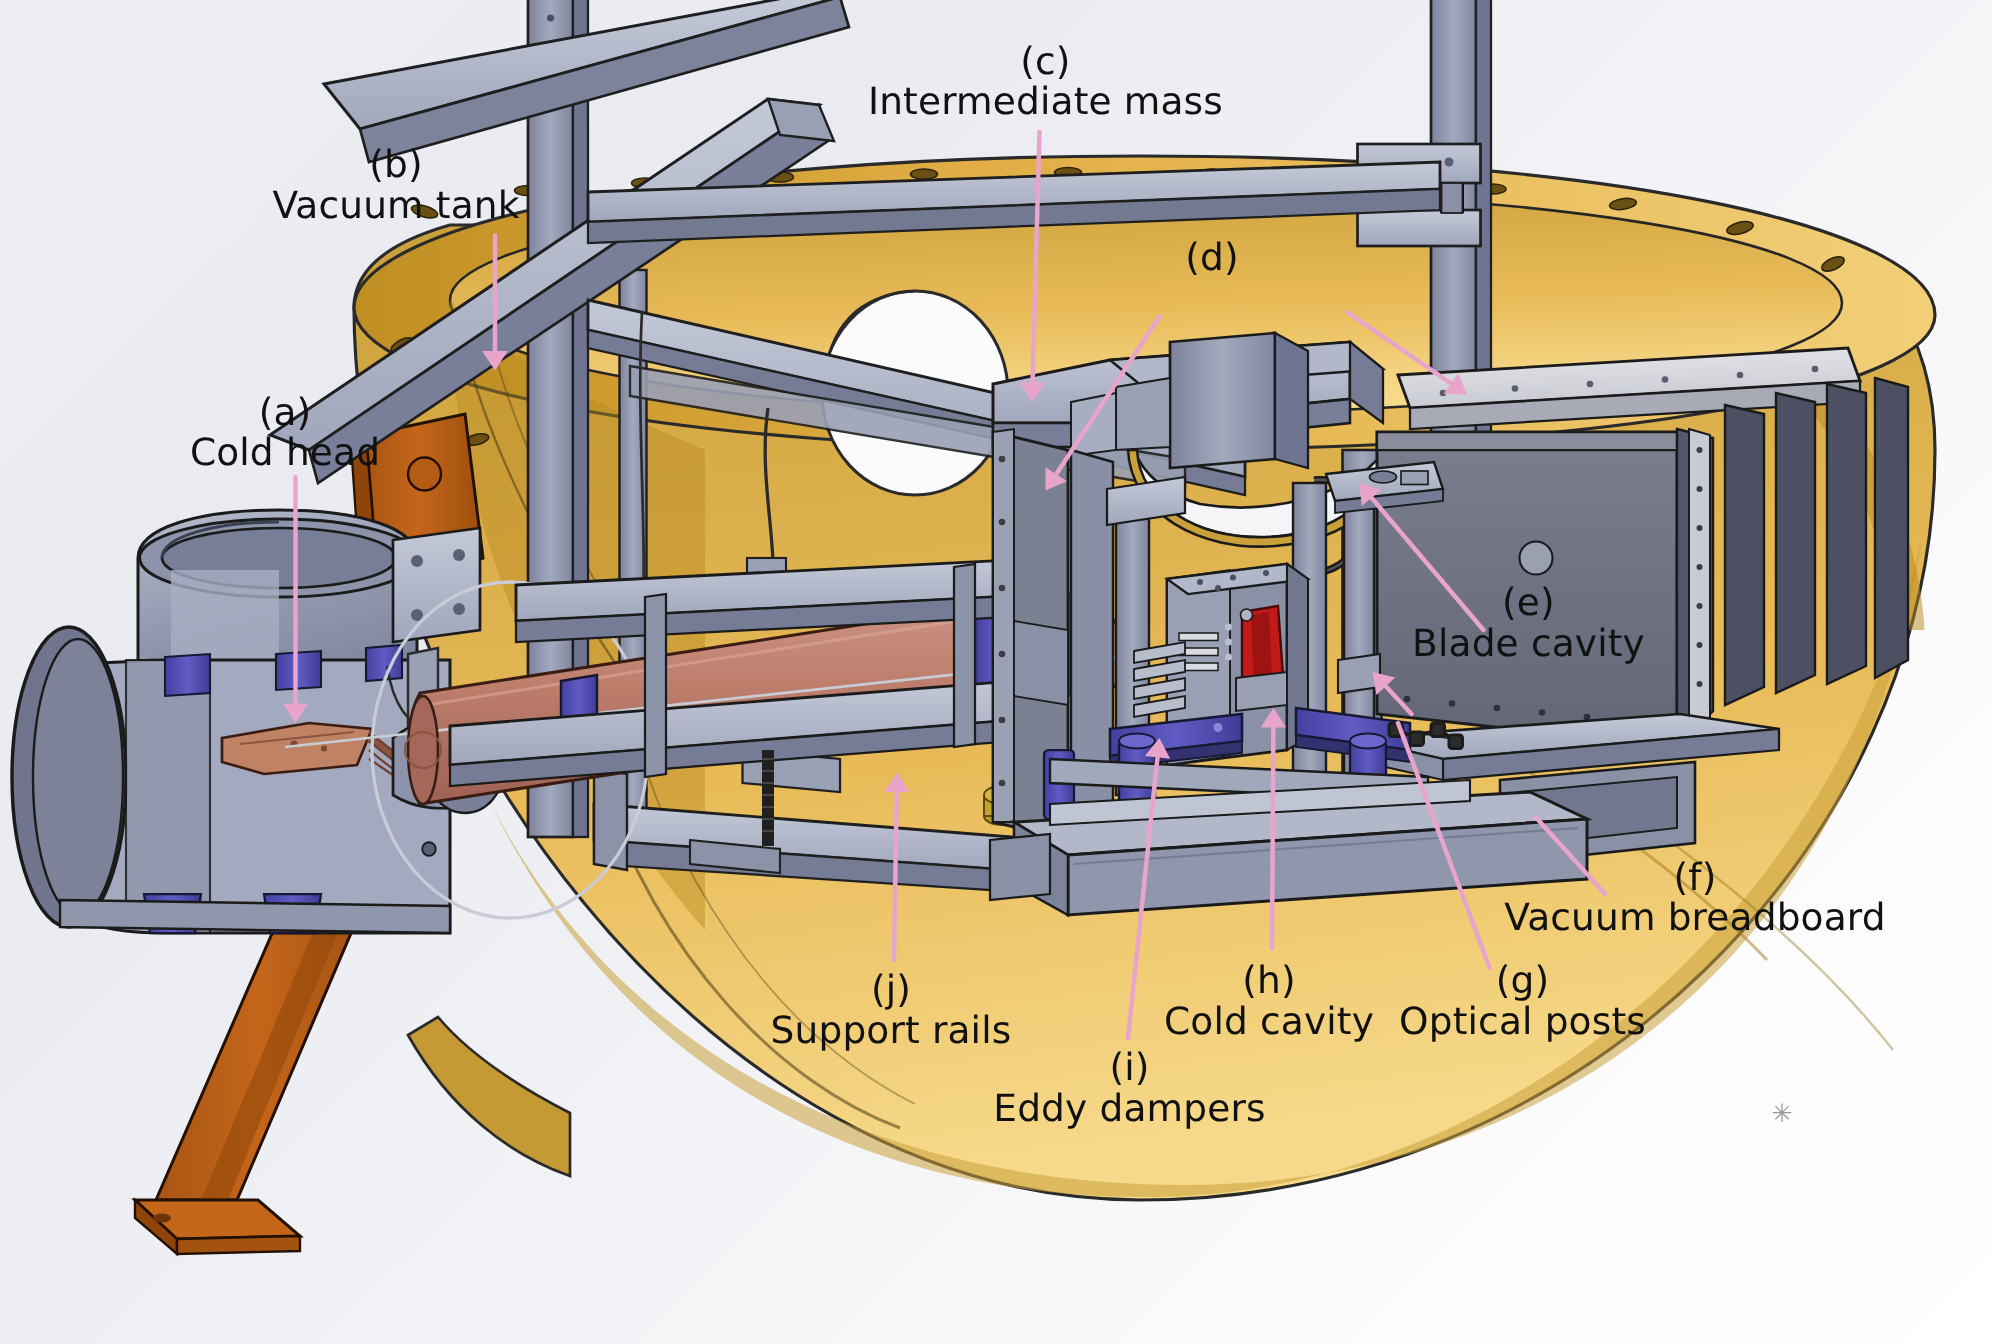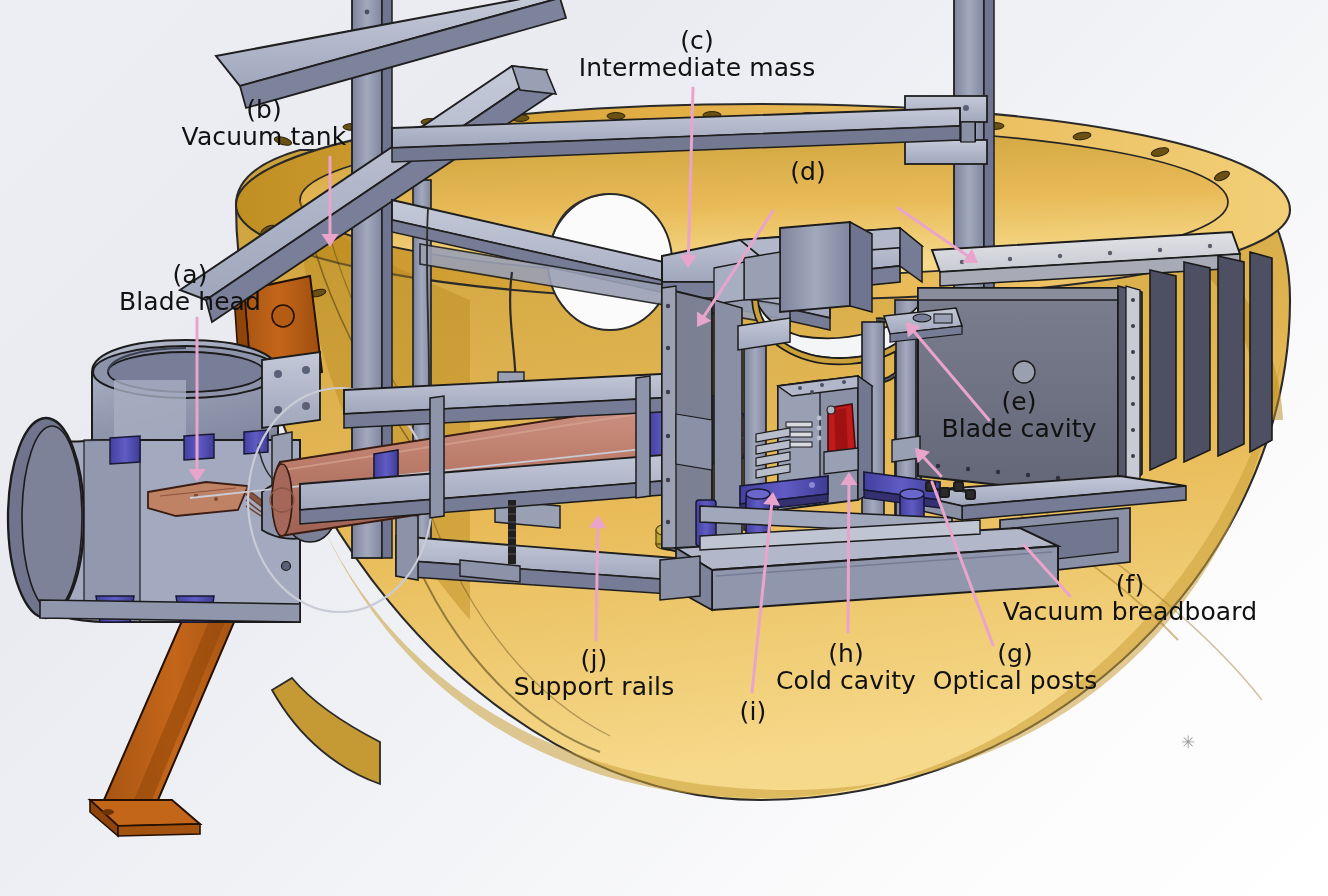--- a/index.html
+++ b/index.html
@@ -499,21 +499,21 @@
         <path d="M763.188935242958,504.0413042621274 L780.0959905769382,505.8165450721953 L773,492 Z" fill="#e9a4cc" stroke="none"></path>
         <path d="M596,640 L597.7920266188893,527.9983363194199" stroke="#e9a4cc" stroke-width="3" fill="none"></path>
         <path d="M589.2931144100378,527.8623537240783 L606.2909388277408,528.1343189147615 L598,515 Z" fill="#e9a4cc" stroke="none"></path>
       </g>
 
     <text id="wm" x="1188" y="748" font-size="17" fill="#9a9a9a" text-anchor="middle" font-family="DejaVu Sans, sans-serif">✳</text>
   </svg>
 
   <div class="lbl" style="left:190px;top:262px;transform:translateX(-50%);">
     <span class="tag">(a)</span>
-    <span class="nm">Blade head</span>
+    <span class="nm">Cold head</span>
   </div>
   <div class="lbl" style="left:264px;top:97px;transform:translateX(-50%);">
     <span class="tag">(b)</span>
     <span class="nm">Vacuum tank</span>
   </div>
   <div class="lbl" style="left:697px;top:28px;transform:translateX(-50%);">
     <span class="tag">(c)</span>
     <span class="nm">Intermediate mass</span>
   </div>
   <div class="lbl" style="left:808px;top:159px;transform:translateX(-50%);">
@@ -530,19 +530,20 @@
   <div class="lbl" style="left:1015px;top:641px;transform:translateX(-50%);">
     <span class="tag">(g)</span>
     <span class="nm">Optical posts</span>
   </div>
   <div class="lbl" style="left:846px;top:641px;transform:translateX(-50%);">
     <span class="tag">(h)</span>
     <span class="nm">Cold cavity</span>
   </div>
   <div class="lbl" style="left:753px;top:699px;transform:translateX(-50%);">
     <span class="tag">(i)</span>
+    <span class="nm">Eddy dampers</span>
   </div>
   <div class="lbl" style="left:594px;top:647px;transform:translateX(-50%);">
     <span class="tag">(j)</span>
     <span class="nm">Support rails</span>
   </div>
 
 </div>
 
 </body></html>

